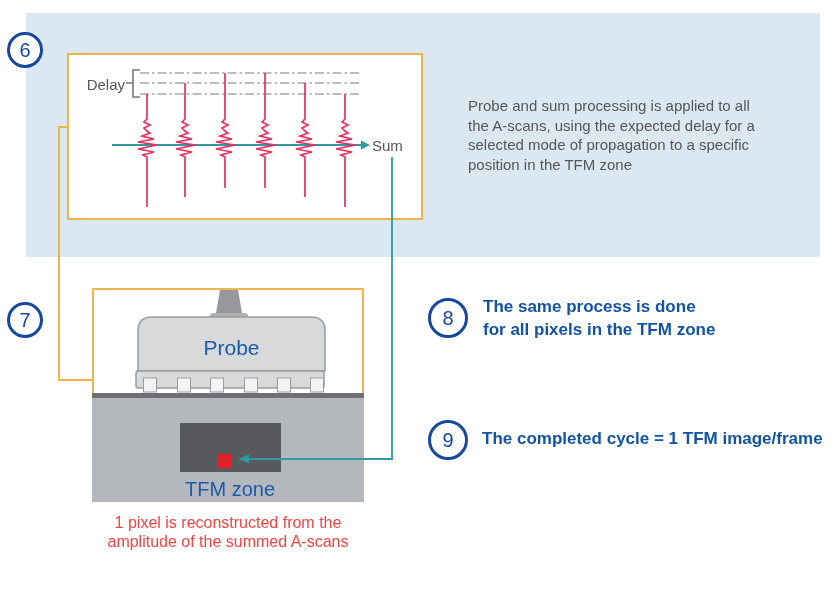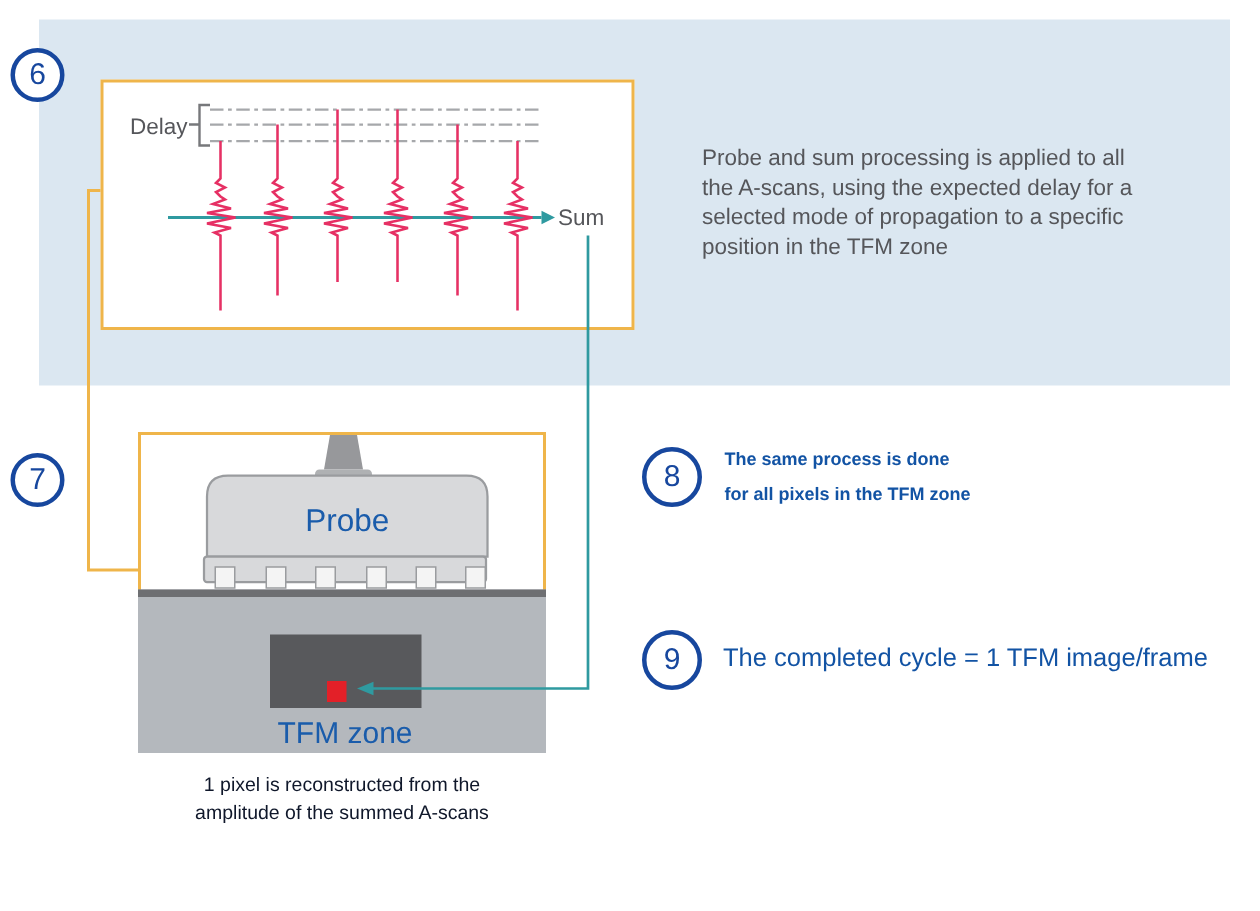--- a/index.html
+++ b/index.html
@@ -13,32 +13,32 @@
   .connectors{position:absolute;left:0;top:0;width:840px;height:607px;pointer-events:none;z-index:5;}
   .badge{position:absolute;border-radius:50%;background:#fff;border:3px solid #17479e;
          color:#17479e;display:flex;align-items:center;justify-content:center;
          font-size:20px;box-sizing:border-box;z-index:6;}
   .badge.b6{left:7px;top:32px;width:36px;height:36px;}
   .badge.b7{left:7px;top:302px;width:36px;height:36px;}
   .badge.b8{left:428px;top:298px;width:40px;height:40px;}
   .badge.b9{left:428px;top:420px;width:40px;height:40px;}
   .desc{position:absolute;left:468px;top:96px;width:345px;font-size:15px;line-height:19.5px;
         white-space:pre-line;color:#55565a;}
-  .step8text{position:absolute;left:483px;top:295px;font-size:12px;font-weight:bold;
+  .step8text{position:absolute;left:483px;top:295px;font-size:17px;font-weight:bold;
              line-height:23px;white-space:pre-line;color:#1253a4;}
-  .step9text{position:absolute;left:482px;top:429px;font-size:17px;font-weight:normal;color:#1253a4;}
+  .step9text{position:absolute;left:482px;top:429px;font-size:17px;font-weight:bold;color:#1253a4;}
   .delay-lbl{position:absolute;left:10px;top:21px;width:46px;text-align:right;
              font-size:15px;color:#55565a;}
   .sum-lbl{position:absolute;left:303px;top:82px;font-size:15px;color:#55565a;}
   .probe-lbl{position:absolute;left:44px;top:46px;width:187px;text-align:center;
              font-size:21px;color:#1a5cab;}
   .tfm-lbl{position:absolute;left:36px;top:188px;width:200px;text-align:center;
            font-size:20px;color:#1a5cab;}
   .caption{position:absolute;left:92px;top:514px;width:272px;text-align:center;
-           font-size:13px;line-height:18.5px;white-space:pre-line;color:#0f172a;}
+           font-size:16px;line-height:18.5px;white-space:pre-line;color:#ef4444;}
 </style>
 </head>
 <body>
 
 <div class="stage">
 
   <div class="panel6"></div>
 
   <div class="figbox box6">
     <svg id="wave-svg" width="356" height="167" viewBox="0 0 356 167">

